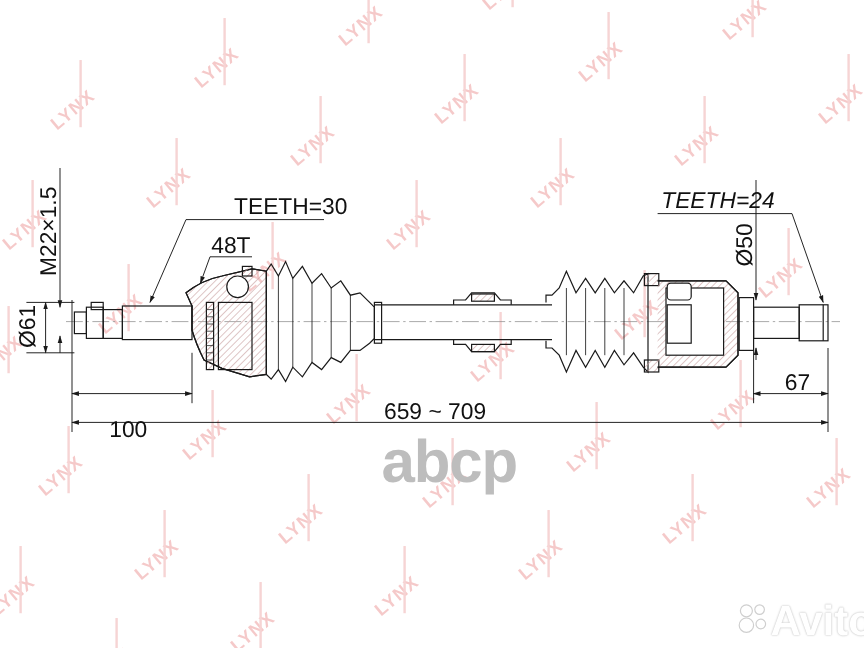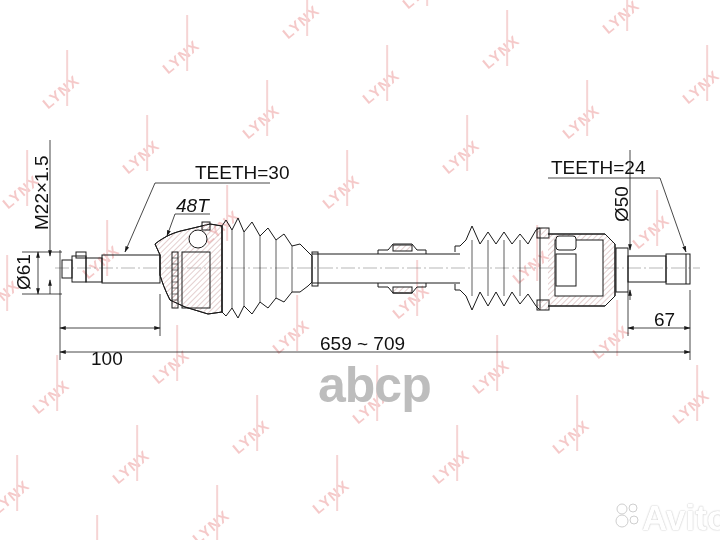--- a/index.html
+++ b/index.html
@@ -175,22 +175,22 @@
     <line x1="155" y1="183" x2="270" y2="183"></line>
     <line x1="155" y1="183" x2="125" y2="252" marker-end="url(#arr)"></line>
     <line x1="175" y1="214" x2="210" y2="214"></line>
     <line x1="175" y1="214" x2="167" y2="236" marker-end="url(#arr)"></line>
     <line x1="548" y1="178" x2="660" y2="178"></line>
     <line x1="660" y1="178" x2="686" y2="252" marker-end="url(#arr)"></line>
   </g>
 </svg>
 
 <div class="lbl" style="left:158px;top:163px;margin-left:37px;">TEETH=30</div>
-<div class="lbl" style="left:176px;top:196px;font-style:italic;">48T</div>
-<div class="lbl" style="left:551px;top:158px;">TEETH=24</div>
+<div class="lbl" style="left:176px;top:196px;">48T</div>
+<div class="lbl" style="left:551px;top:158px;font-style:italic;">TEETH=24</div>
 <div class="lbl vert" style="left:32px;top:230px;">M22×1.5</div>
 <div class="lbl vert" style="left:14px;top:290px;">Ø61</div>
 <div class="lbl vert" style="left:612px;top:222px;">Ø50</div>
 <div class="lbl" style="left:91px;top:310px;margin-top:39px;">100</div>
 <div class="lbl" style="left:654px;top:310px;">67</div>
 <div class="lbl" style="left:320px;top:334px;">659 ~ 709</div>
 
 <div class="brand" id="abcp">abcp</div>
 <svg id="avito-icon" viewBox="0 0 28 30">
   <circle cx="8" cy="9" r="5" fill="#fff" stroke="#cfcfcf"></circle>

